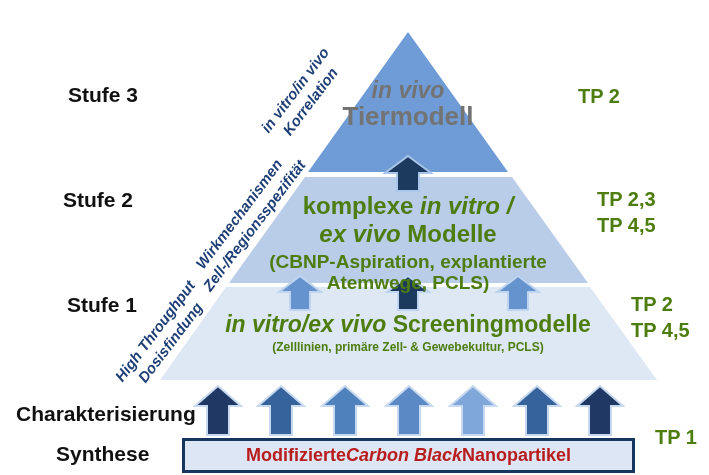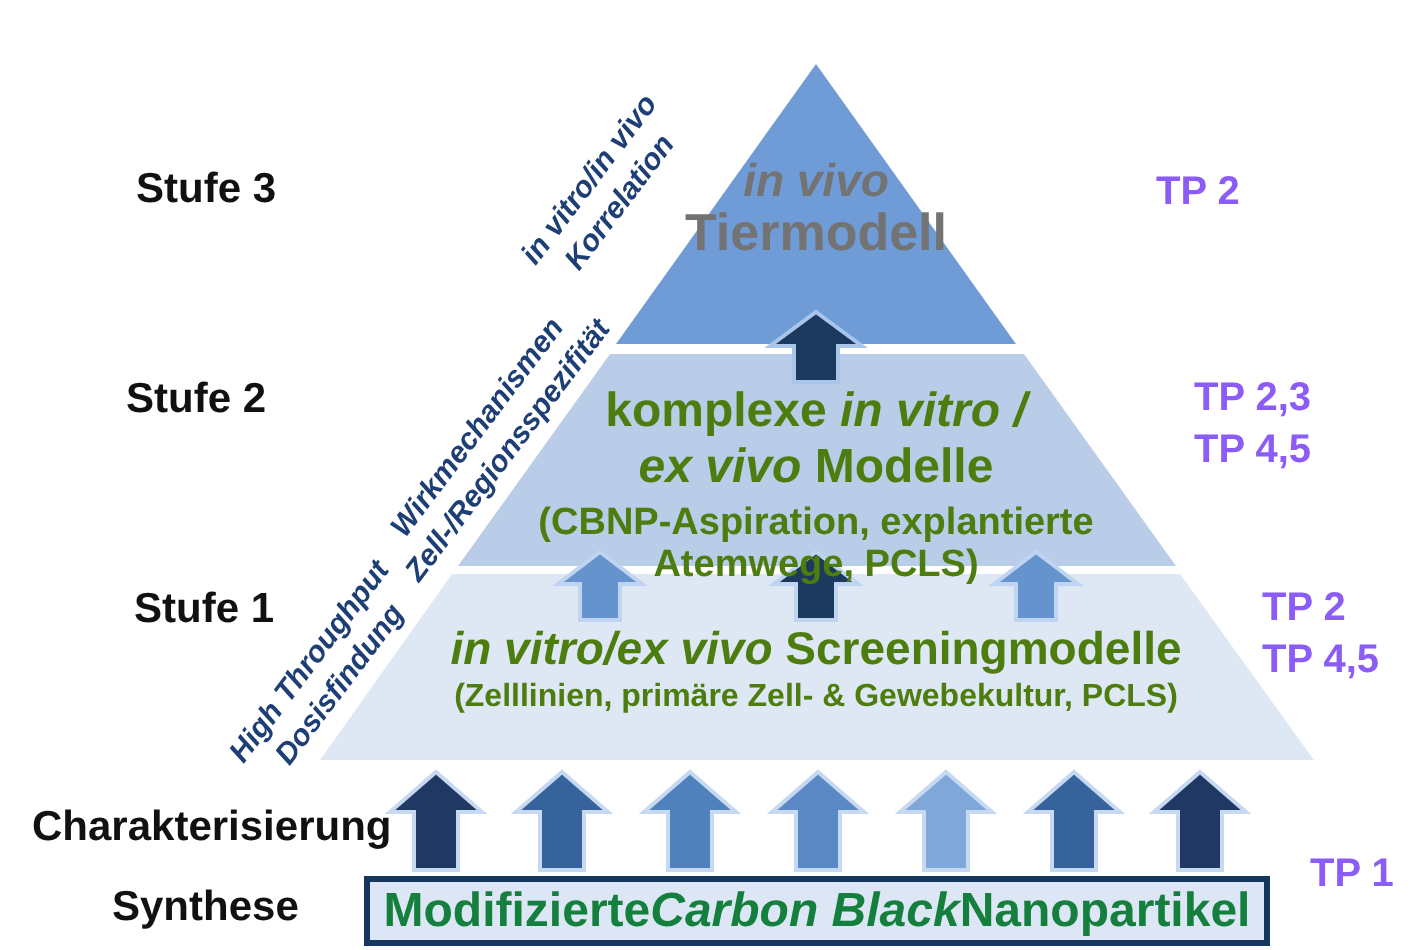--- a/index.html
+++ b/index.html
@@ -5,52 +5,52 @@
   html, body { margin: 0; padding: 0; background: #fff; }
   #canvas {
     position: relative; width: 709px; height: 475px;
     background: #fff; overflow: hidden;
     font-family: "Liberation Sans", sans-serif;
   }
   #pyr-svg { position: absolute; left: 0; top: 0; }
 
   .abs { position: absolute; }
   .stage-label { color: #111; font-weight: bold; font-size: 21px; white-space: nowrap; }
-  .tp-label { color: #8b5cf6; font-weight: bold; font-size: 20px; white-space: nowrap; line-height: 1.3; }
+  .tp-label { color: #4d7c0f; font-weight: bold; font-size: 20px; white-space: nowrap; line-height: 1.3; }
 
   .lvl-text { text-align: center; }
   .lvl3-text { color: #737373; }
   .lvl3-line1 { font-size: 23px; font-weight: bold; font-style: italic; line-height: 1.05; }
   .lvl3-line2 { font-size: 26px; font-weight: bold; line-height: 1.1; }
   .lvl3-sub { font-size: 16px; margin-top: 12px; }
 
   .navy { color: #4d7c0f; }
   .lvl2-line { font-size: 24px; font-weight: bold; line-height: 1.18; }
   .lvl2-sub { font-size: 19px; font-weight: 700; line-height: 1.1; margin-top: 3px; }
   .lvl1-line { font-size: 23px; font-weight: bold; line-height: 1.1; }
-  .lvl1-sub { font-size: 16px; font-weight: 600; margin-top: 3px; }
+  .lvl1-sub { font-size: 12px; font-weight: 600; margin-top: 3px; }
   .ital { font-style: italic; }
 
   .diag {
     position: absolute;
     transform: translate(-50%, -50%) rotate(-53deg);
     text-align: center; white-space: nowrap;
     color: #1e3f76; font-weight: bold; font-style: italic;
     font-size: 15px; line-height: 1.25;
   }
 
   .arrow-top { stroke: #a9c6ea; stroke-width: 2; }
   .arrow-mid { stroke: #bfd4f0; stroke-width: 2; }
   .arrow-bot { stroke: #c7d9f0; stroke-width: 2; }
 
   #base-bar {
     position: absolute; left: 182px; top: 438px; width: 453px; height: 35px;
     box-sizing: border-box; border: 3px solid #17365d; background: #dce6f4;
     display: flex; align-items: center; justify-content: center;
-    font-size: 24px; font-weight: bold; color: #15803d; white-space: nowrap;
+    font-size: 18px; font-weight: bold; color: #b91c1c; white-space: nowrap;
   }
 </style>
 </head>
 <body>
 
 <div id="canvas">
 
   <svg id="pyr-svg" width="709" height="475" viewBox="0 0 709 475">
 
     <polygon points="408,32 508,172 308,172" fill="#6f9cd7"></polygon>

